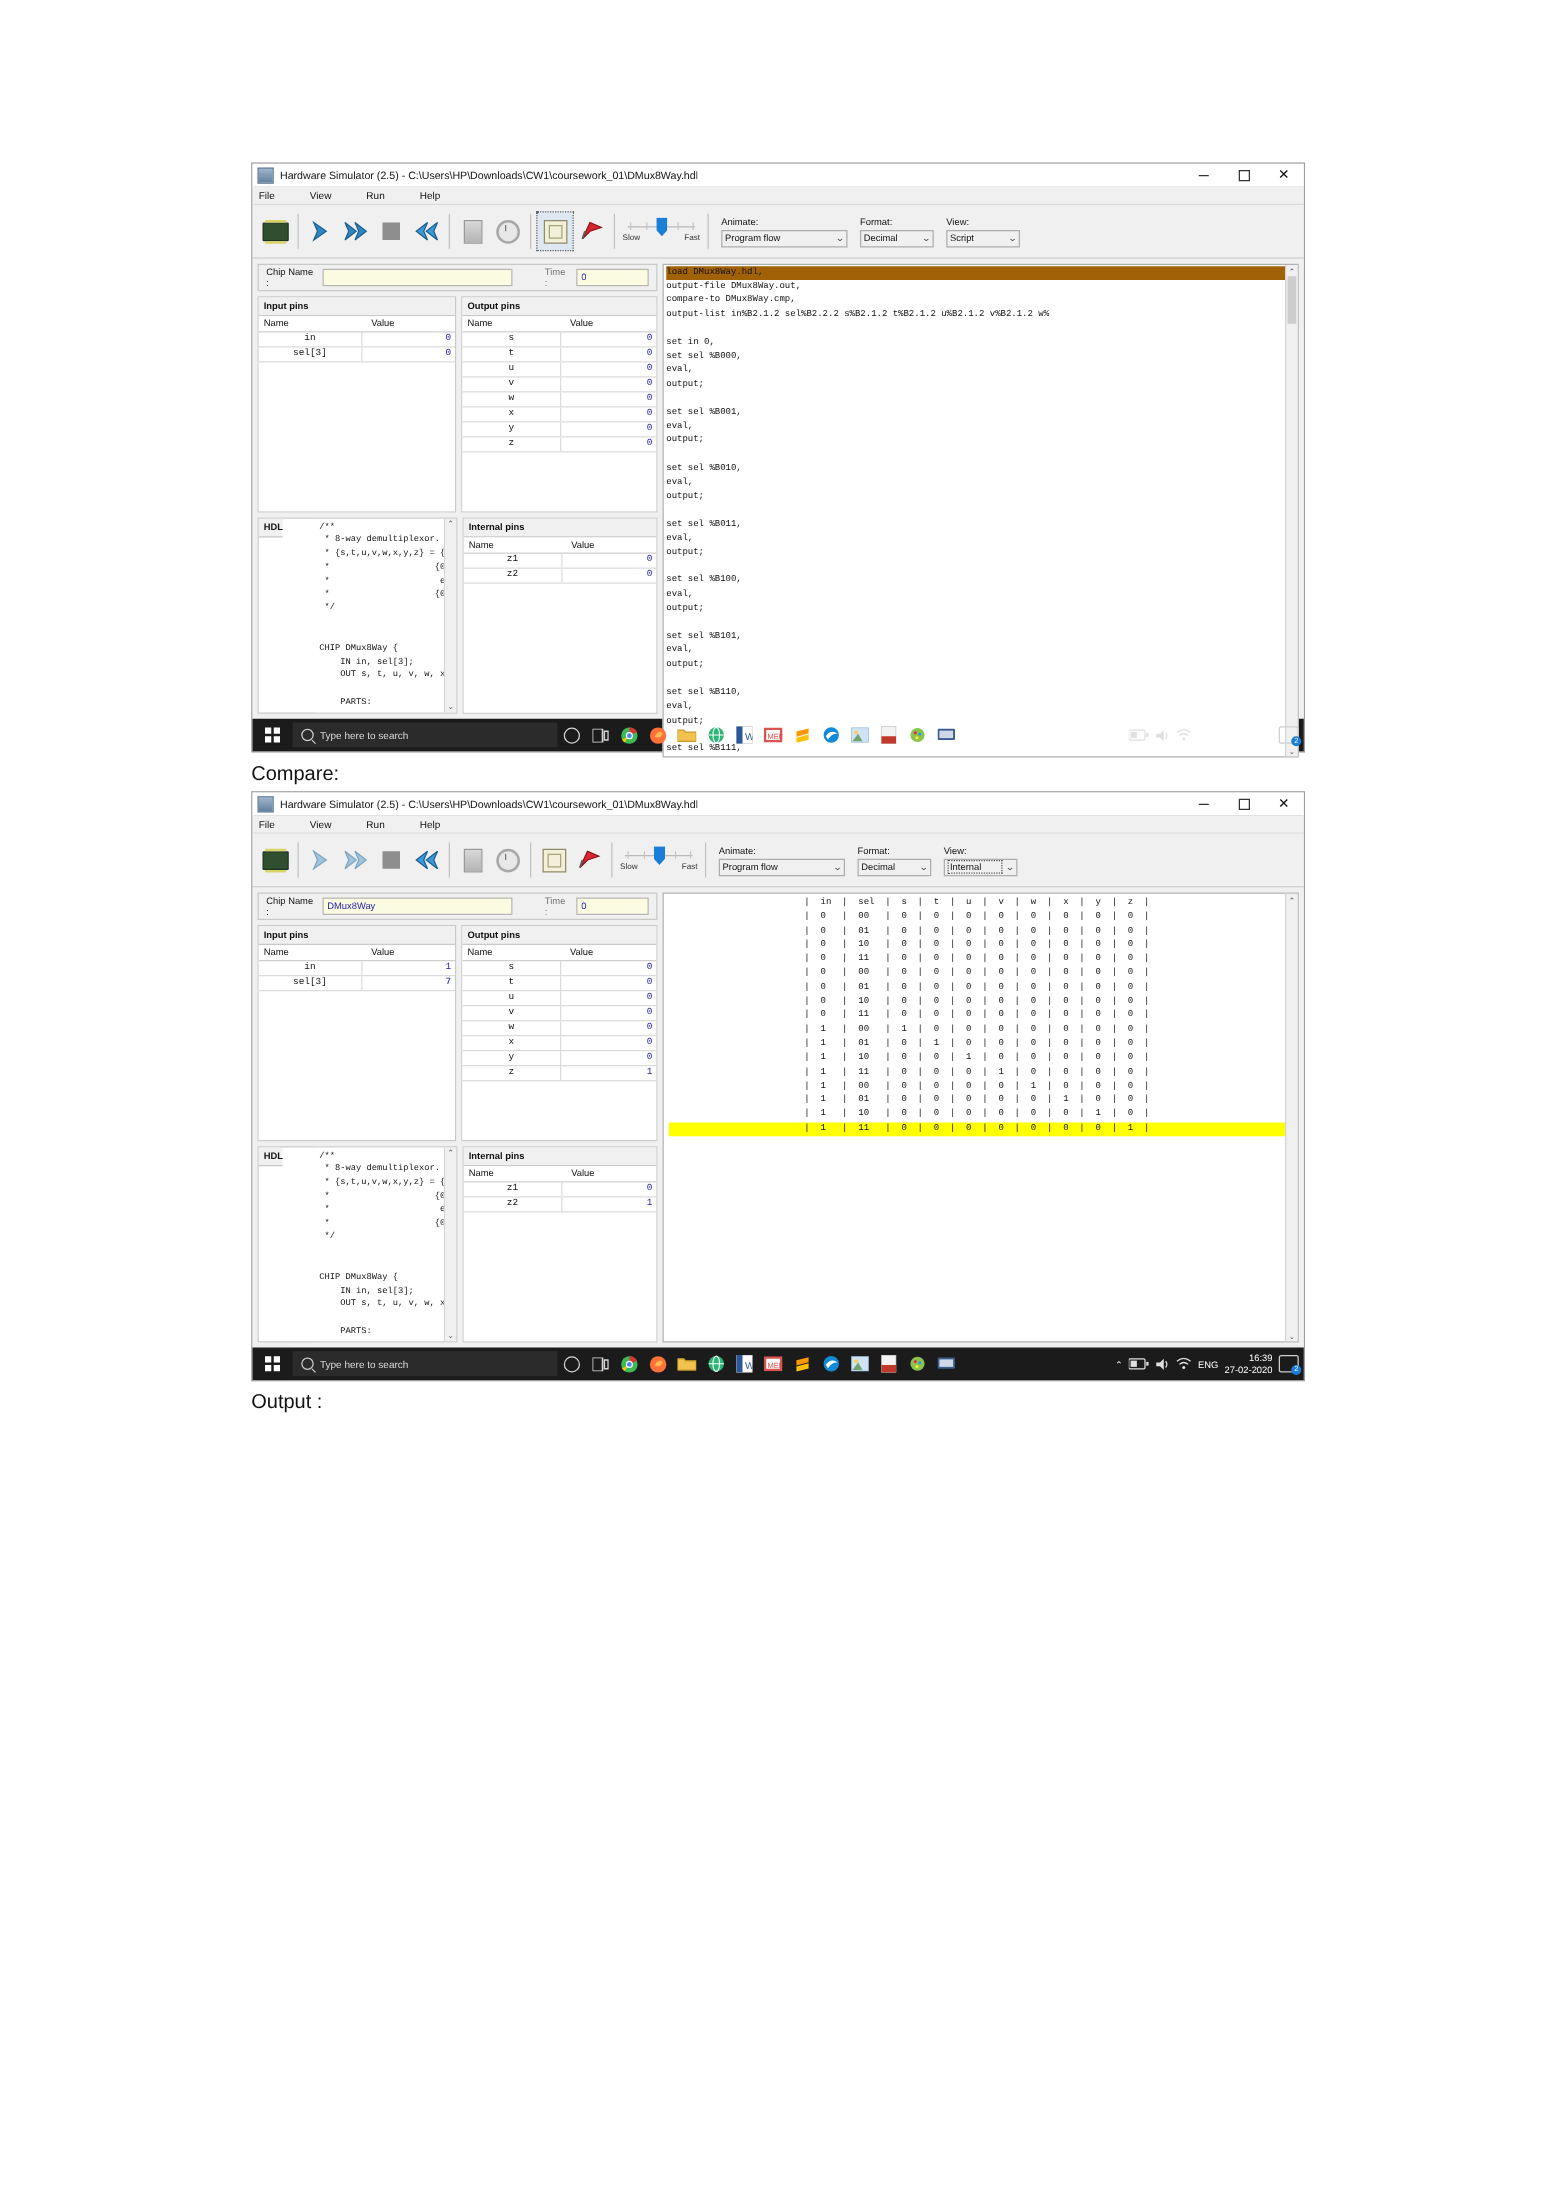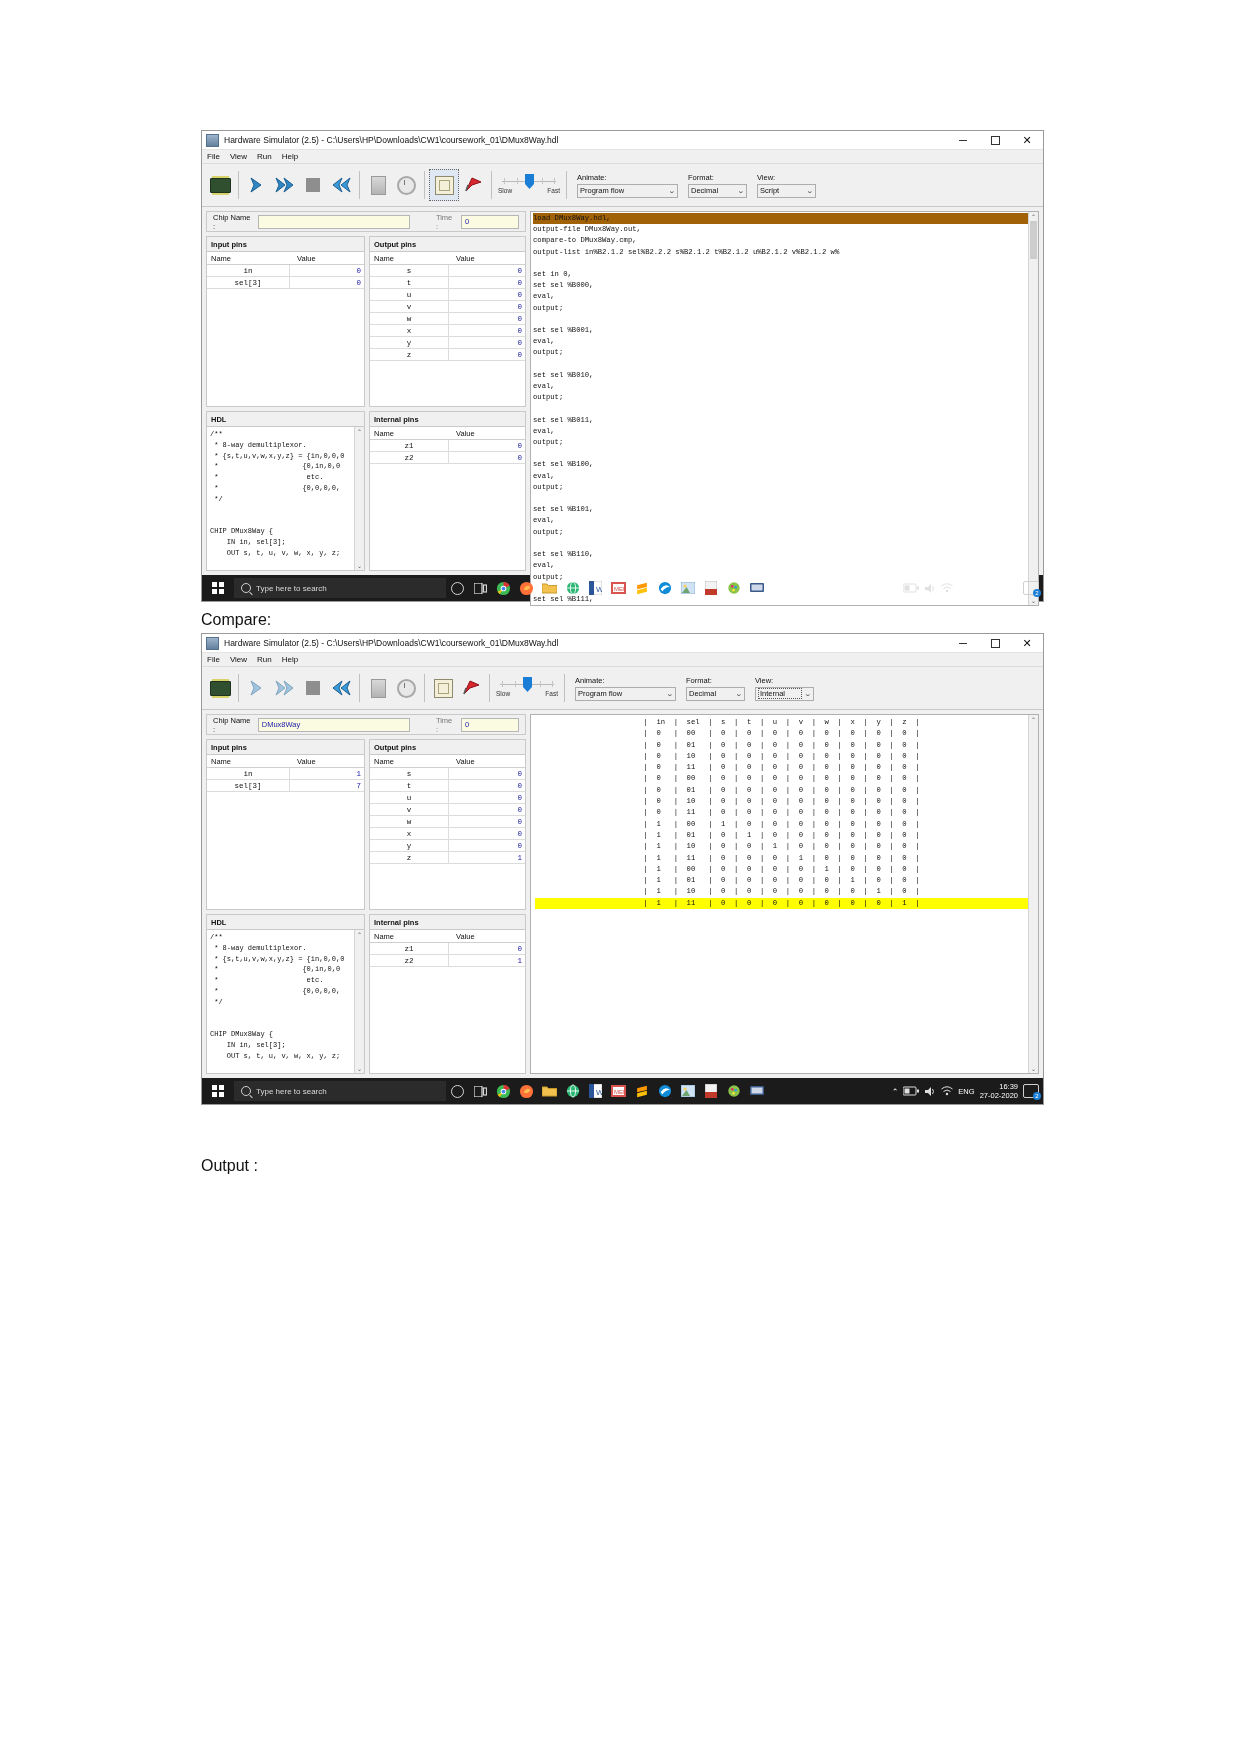--- a/index.html
+++ b/index.html
@@ -12,21 +12,21 @@
   .titlebar{height:18px;background:#ffffff;display:flex;align-items:center;padding:0 0 0 4px;border-bottom:1px solid #e3e3e3;}
   .tb-icon{width:11px;height:11px;margin-right:5px;background:linear-gradient(#9fb6cc,#63809d);border:1px solid #54728f;flex:0 0 auto;}
   .tb-title{font-size:8.5px;color:#111;white-space:nowrap;overflow:hidden;}
   .tb-buttons{margin-left:auto;display:flex;align-items:center;}
   .tb-btn{width:32px;height:18px;display:flex;align-items:center;justify-content:center;font-size:9px;color:#111;}
   .tb-btn span{display:block;}
   .min-g{width:8px;height:1px;background:#333;}
   .max-g{width:7px;height:7px;border:1px solid #333;}
   .cls-g{font-size:11px;line-height:11px;}
 
-  .menubar{height:13px;background:#f0f0f0;display:flex;align-items:center;padding-left:5px;gap:10px;border-bottom:1px solid #dcdcdc;}
+  .menubar{height:13px;background:#f0f0f0;display:flex;align-items:center;padding-left:5px;gap:28px;border-bottom:1px solid #dcdcdc;}
   .menu-item{font-size:8px;color:#111;}
 
   
   .toolbar{height:38px;background:#f0f0f0;display:flex;align-items:center;padding:2px 4px;border-bottom:1px solid #c8c8c8;}
   .tgrp{display:flex;align-items:center;height:34px;}
   .tsep{width:1px;height:28px;background:#c0c0c0;margin:0 4px;}
   .tbtn{width:28px;height:30px;display:flex;align-items:center;justify-content:center;}
   .tbtn.sel{border:1px dotted #666;background:#dfe8f2;}
 
   
@@ -73,21 +73,21 @@
   .panes{display:flex;gap:4px;}
   .pane{border:1px solid #c9c9c9;background:#fff;display:flex;flex-direction:column;}
   .pane-hdr{height:14px;background:#f0f0f0;border-bottom:1px solid #c9c9c9;display:flex;align-items:center;padding-left:4px;font-size:7.5px;font-weight:bold;color:#111;}
   .tbl{flex:1;background:#fff;overflow:hidden;}
   .tbl .thead{display:flex;height:12px;border-bottom:1px solid #cfcfcf;}
   .tbl .thead div{font-size:7.5px;color:#111;padding-left:4px;display:flex;align-items:center;}
   .trow{display:flex;height:11px;border-bottom:1px solid #dcdcdc;}
   .trow .c1{font-size:7.5px;color:#111;font-family:"Liberation Mono",monospace;display:flex;align-items:center;justify-content:center;border-right:1px solid #dcdcdc;}
   .trow .c2{font-size:7.5px;color:#1a1aa8;font-family:"Liberation Mono",monospace;display:flex;align-items:center;justify-content:flex-end;padding-right:3px;flex:1;}
 
-  .hdl-pane{border:1px solid #c9c9c9;background:#fff;display:flex;flex-direction:column;}
+  .hdl-pane{border:1px solid #c9c9c9;background:#fff;display:flex;flex-direction:row;gap:26px;}
   .hdl-text{flex:1;background:#fff;font-family:"Liberation Mono",monospace;font-size:7px;color:#111;line-height:10.8px;padding:2px 0 0 3px;overflow:hidden;white-space:pre;position:relative;}
   .vscroll{width:9px;background:#f0f0f0;border-left:1px solid #d4d4d4;display:flex;flex-direction:column;justify-content:space-between;align-items:center;font-size:6px;color:#555;}
   .vscroll .arw{height:9px;display:flex;align-items:center;justify-content:center;}
   .vthumb{width:7px;height:38px;background:#cdcdcd;}
 
   .script-pane{flex:1;border:1px solid #b0b0b0;background:#fff;display:flex;}
   .script-text{flex:1;font-family:"Liberation Mono",monospace;font-size:7.2px;line-height:11.2px;color:#111;white-space:pre;padding:1px 0 0 2px;overflow:hidden;}
   .hl{background:#a16207;display:block;}
 
   .cmp-text{flex:1;font-family:"Liberation Mono",monospace;font-size:7.2px;line-height:11.3px;color:#111;white-space:pre;padding:2px 0 0 4px;overflow:hidden;text-align:center;}
@@ -914,15 +914,15 @@
           <span>16:39</span>
           <span>27-02-2020</span>
         </div>
         <div class="notif">
             <div class="badge">2</div>
           </div>
       </div>
     </div>
   </div>
 
-  <div class="caption" style="left:201px;top:1113px;margin-top:44px;">Output :</div>
+  <div class="caption" style="left:201px;top:1113px;">Output :</div>
 
 </div>
 
 </body></html>

